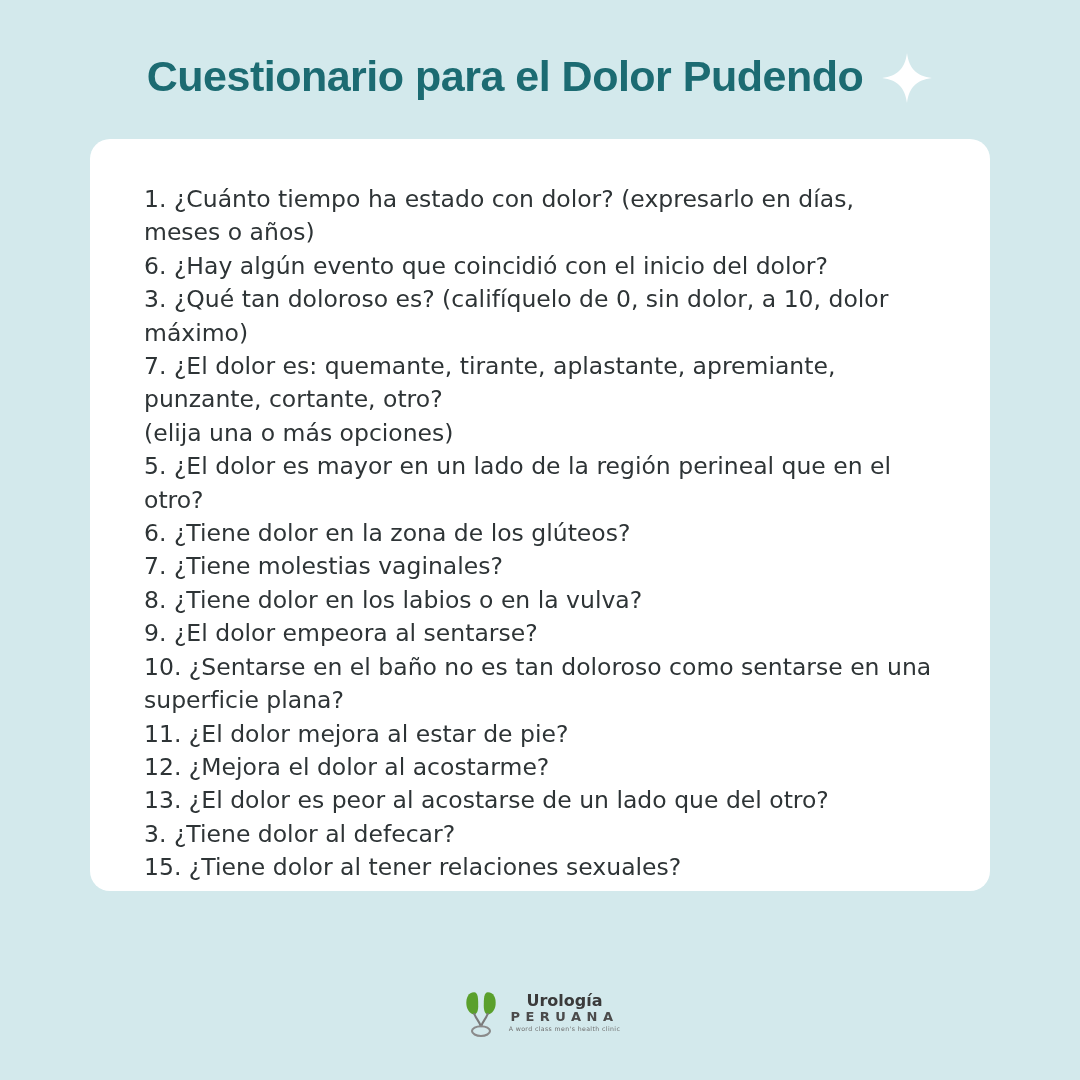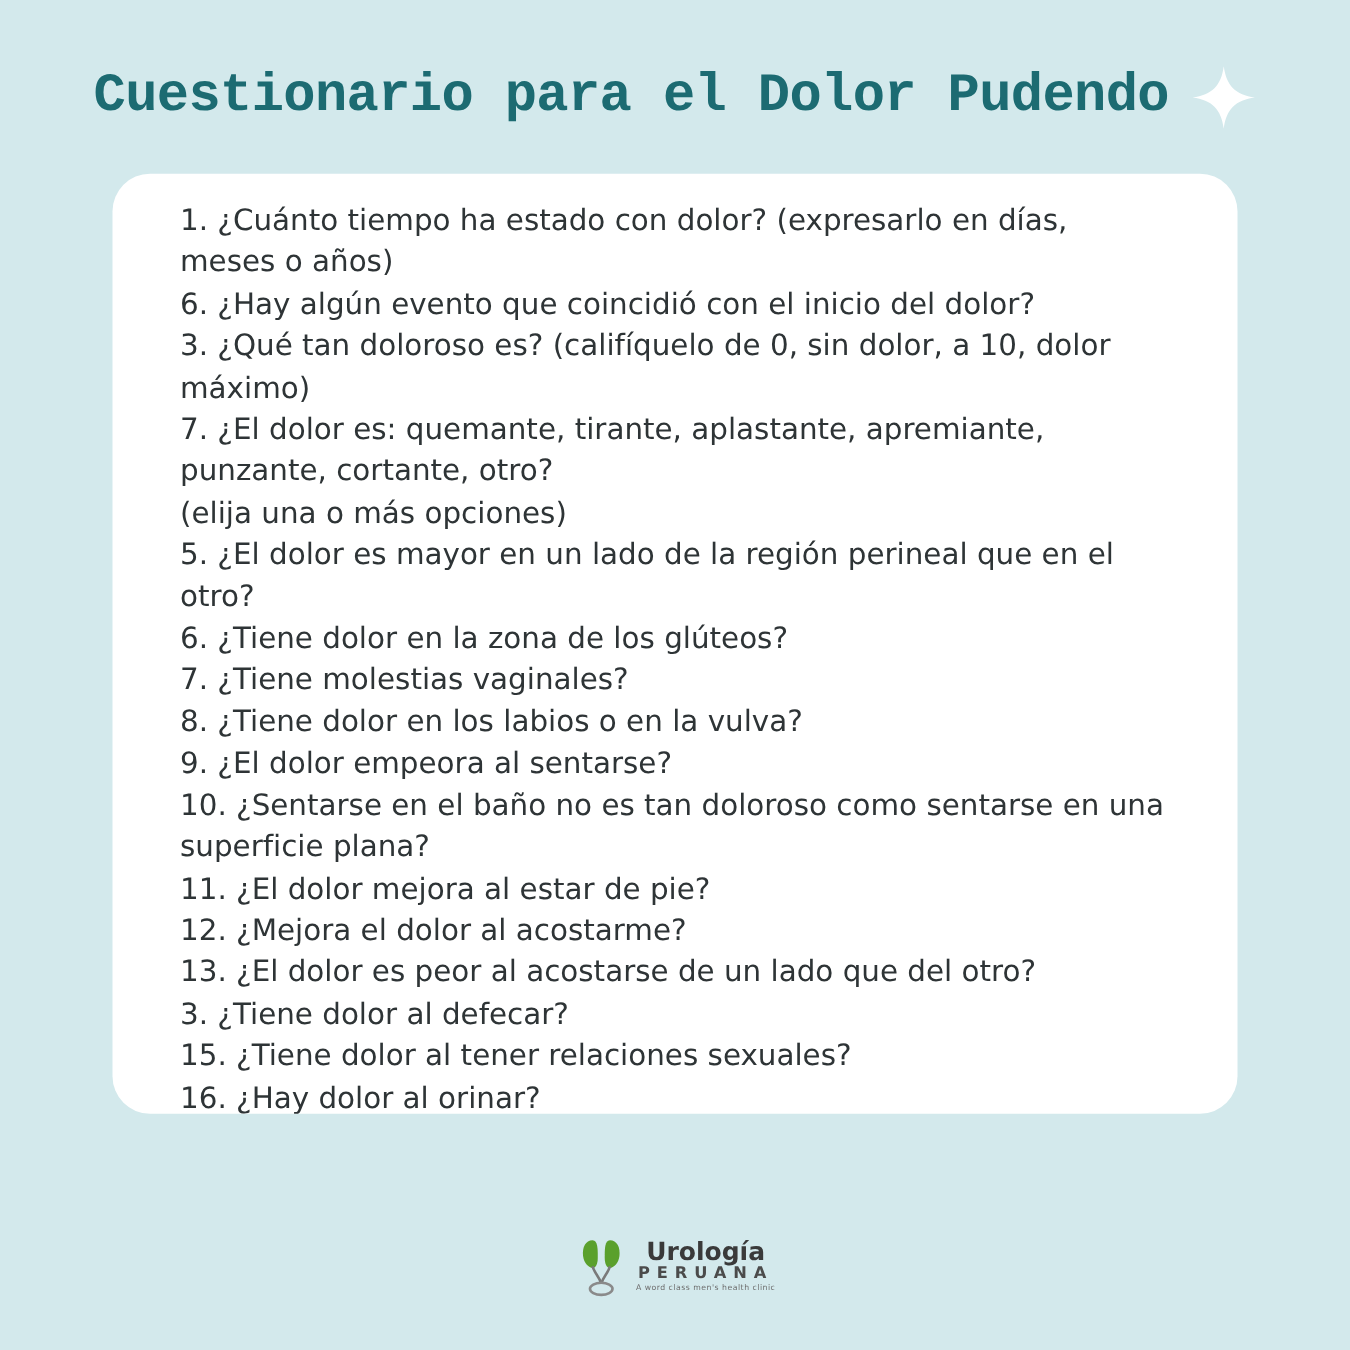--- a/index.html
+++ b/index.html
@@ -24,41 +24,41 @@
   }
   .title-row {
     margin-top: 48px;
     display: flex;
     align-items: center;
     justify-content: center;
     gap: 18px;
     width: 100%;
   }
   .title {
-    font-family: Liberation Mono, monospace;
+    font-family: Liberation Sans, sans-serif;
     font-weight: bold;
     font-size: 43px;
     letter-spacing: -0.5px;
     color: #1c6b72;
     white-space: nowrap;
   }
   .sparkle {
     width: 52px;
     height: 52px;
     flex: 0 0 auto;
     margin-top: 4px;
   }
   .card {
     margin-top: 35px;
     width: 900px;
     height: 752px;
     background: #ffffff;
-    border-radius: 30px;
+    border-radius: 20px;
     box-sizing: border-box;
-    padding: 21px 54px 30px 54px;
+    padding: 44px 54px 30px 54px;
     overflow: hidden;
   }
   .q-list {
     list-style: none;
     margin: 0;
     padding: 0;
   }
   .q-item {
     font-size: 23.5px;
     line-height: 33.4px;
@@ -86,21 +86,21 @@
   }
   .logo-text {
     display: flex;
     flex-direction: column;
     align-items: center;
     line-height: 1;
   }
   .logo-main {
     font-family: "DejaVu Sans", sans-serif;
     font-weight: bold;
-    font-size: 20px;
+    font-size: 16px;
     color: #3a3a3a;
     letter-spacing: 0px;
   }
   .logo-sub {
     font-family: "DejaVu Sans", sans-serif;
     font-weight: bold;
     font-size: 13px;
     color: #4b4b4b;
     letter-spacing: 5.5px;
     margin-top: 1px;

